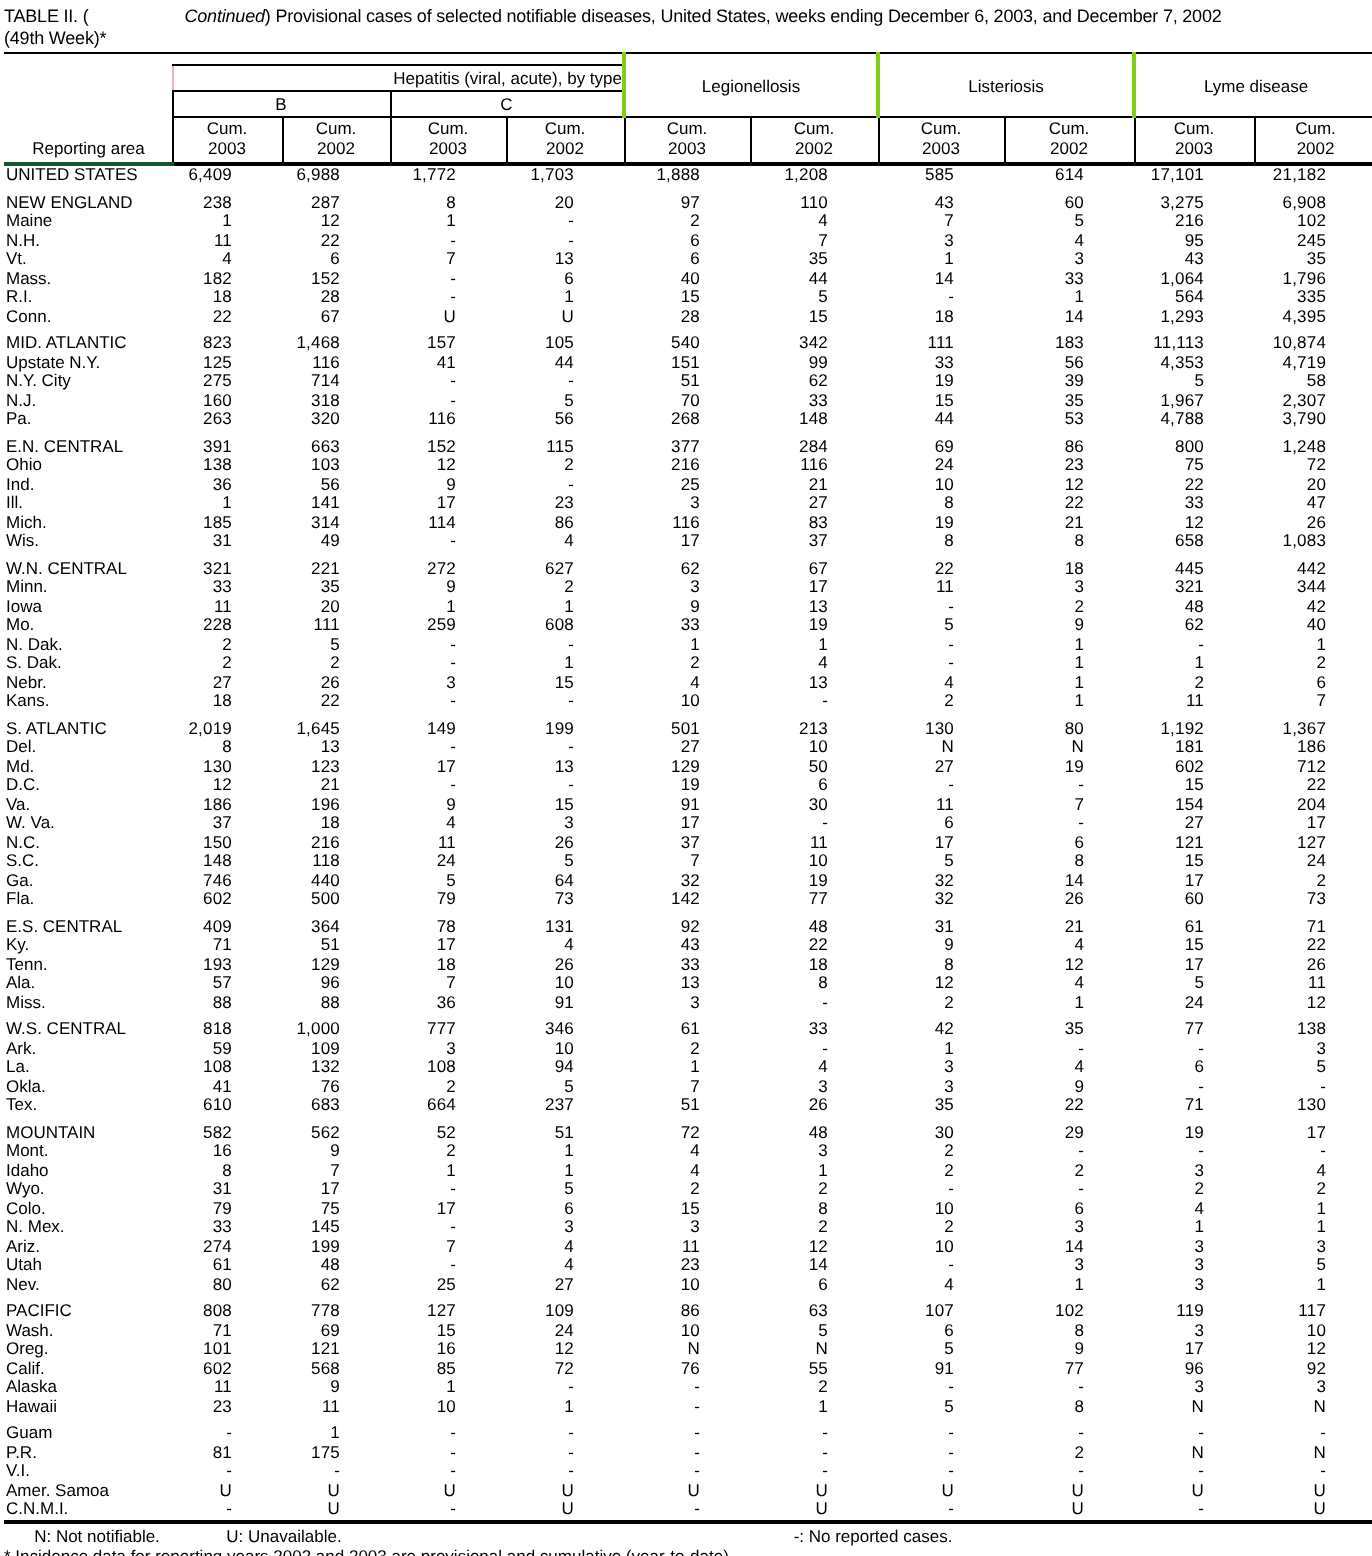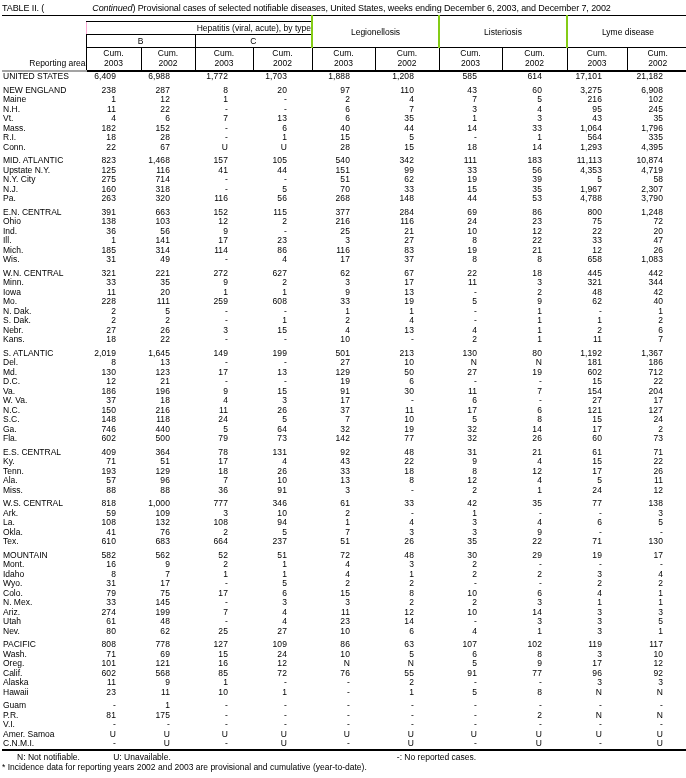--- a/index.html
+++ b/index.html
@@ -23,22 +23,22 @@
     width: 682px; border-top: 1px solid #000;
   }
   th, td {
     font-weight: normal; padding: 0; white-space: nowrap; overflow: visible;
     font-size: 8.5px;
   }
 
   
   thead tr.sp th { height: 5px; }
   th.ra {
-    text-align: right; vertical-align: bottom;
-    padding: 0 0 2px 1px; border-bottom: 2px solid #a3a3a3;
+    text-align: center; vertical-align: bottom;
+    padding: 0 0 2px 1px; border-bottom: 2px solid #14532d;
   }
   th.hep {
     text-align: right; height: 12px; line-height: 11px;
     border-top: 1px solid #000; border-left: 1px solid #f9a8d4; border-bottom: 1px solid #000; margin-top: 16px;
   }
   th.bc {
     text-align: center; height: 12px; line-height: 11px;
     border-left: 1px solid #000; border-bottom: 1px solid #000;
   }
   th.grp {
@@ -62,21 +62,21 @@
   .legend span:nth-child(1) { width: 93px; }
   .legend span:nth-child(2) { width: 94px; }
   .legend span:nth-child(3) { flex: 1; }
   .note { font-size: 8.5px; line-height: 10px; }
 </style>
 </head>
 <body>
 
 <div class="page">
 
-  <div class="title"><span>TABLE II. (</span><em>Continued</em><span>) Provisional cases of selected notifiable diseases, United States, weeks ending December 6, 2003, and December 7, 2002</span></div>
+  <div class="title"><span>TABLE II. (</span><em>Continued</em><span>) Provisional cases of selected notifiable diseases, United States, weeks ending December 6, 2003, and December 7, 2002</span><span class="week">(49th Week)*</span></div>
 
   <table>
     <colgroup>
       <col style="width:84px">
         <col style="width:55px">
         <col style="width:54px">
       <col style="width:58px">
         <col style="width:59px">
         <col style="width:63px">
       <col style="width:64px">

